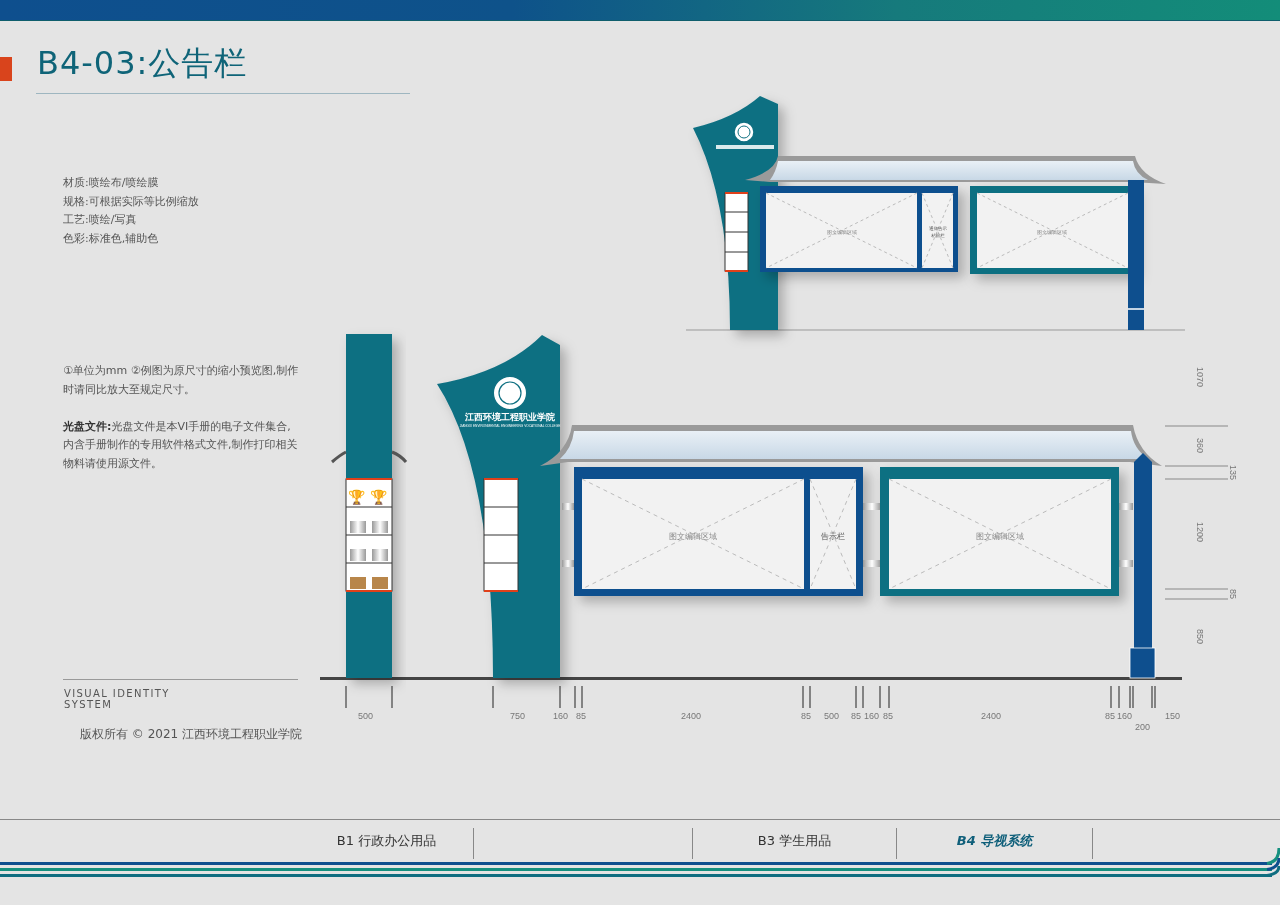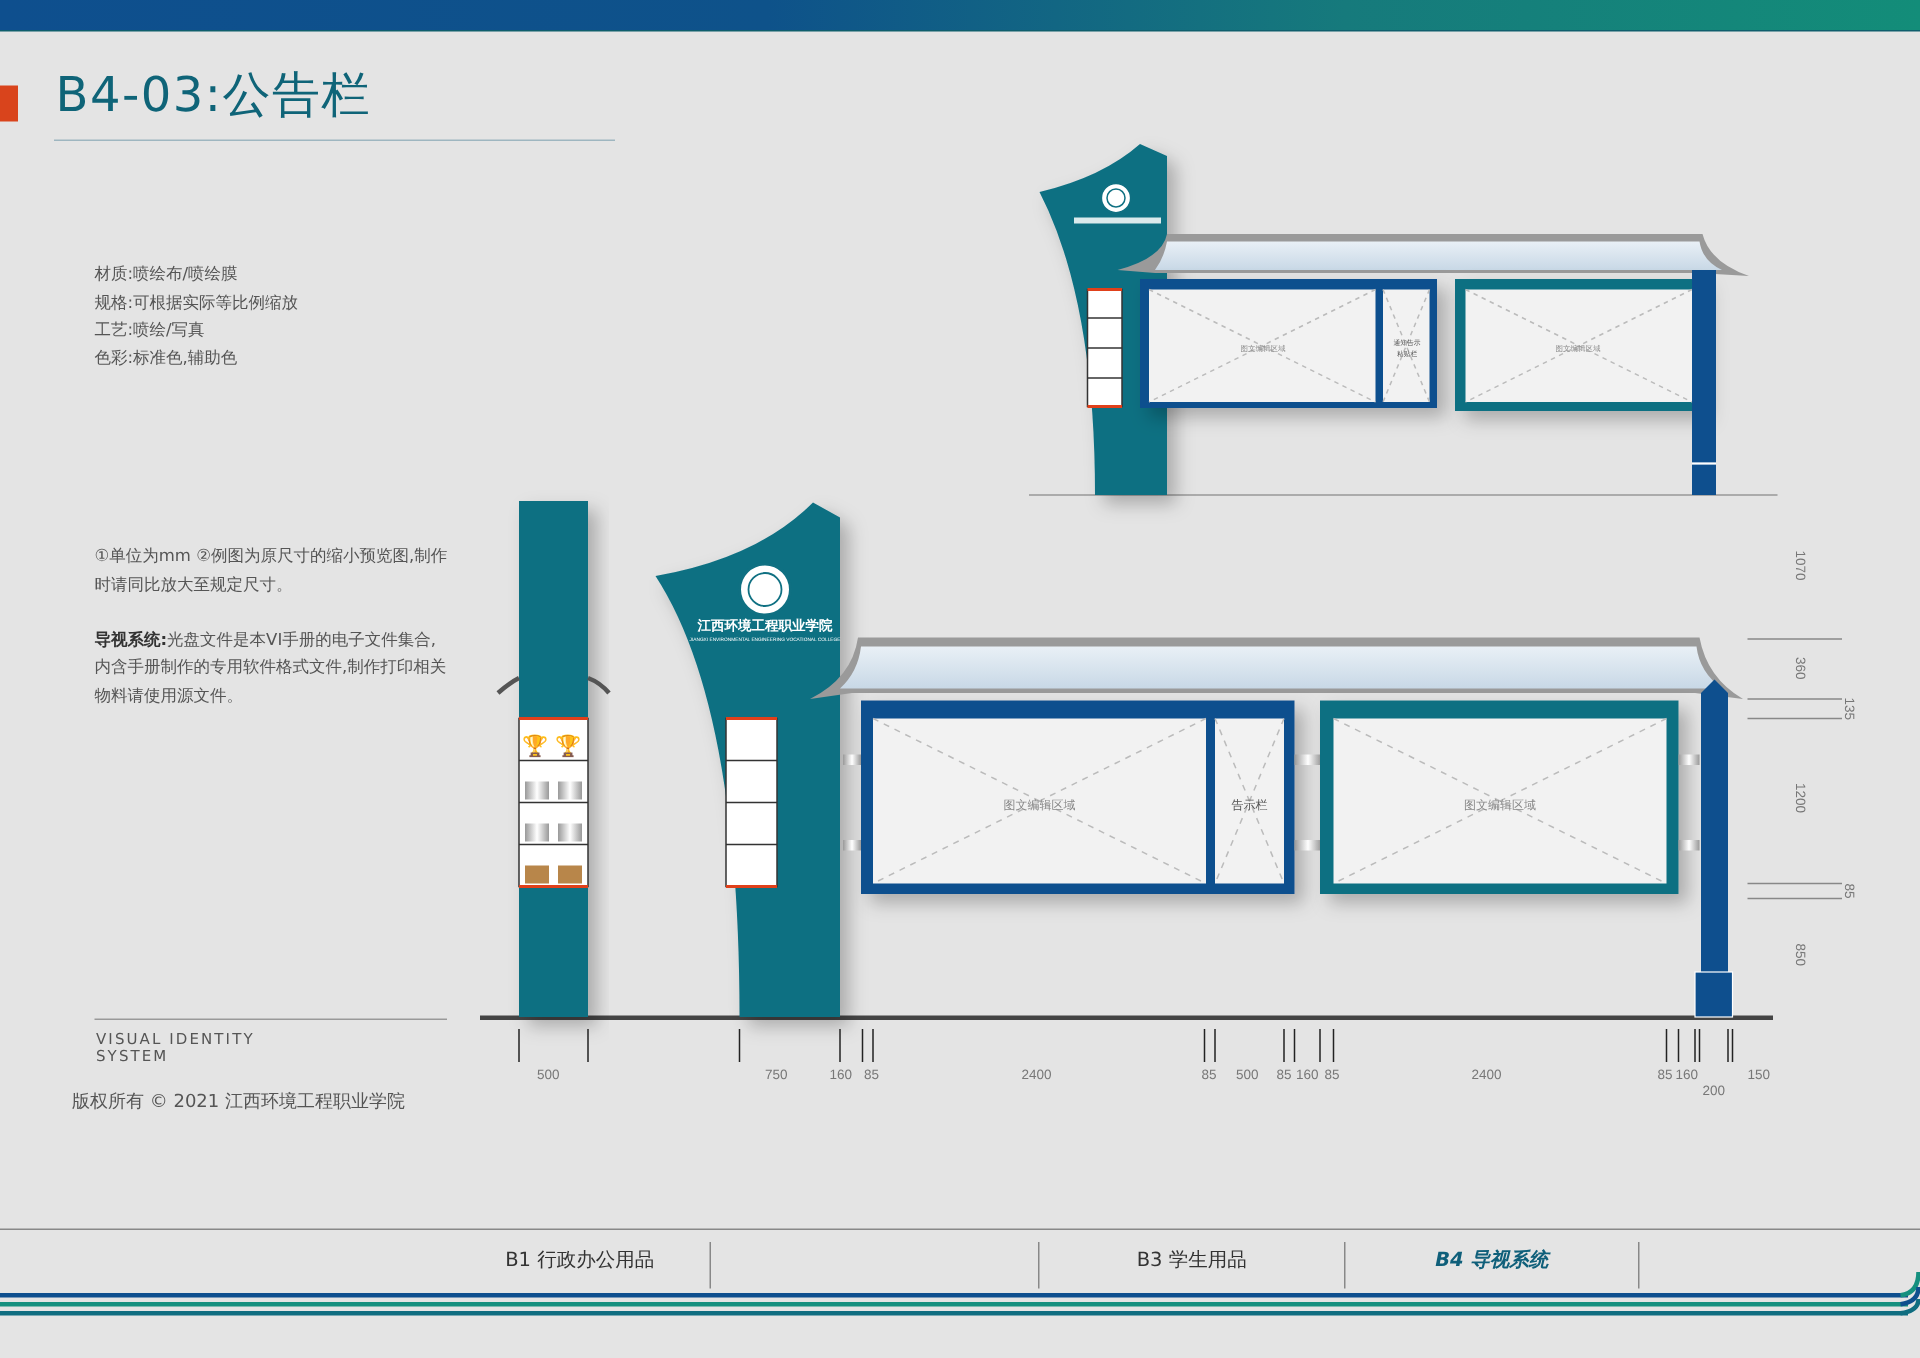--- a/index.html
+++ b/index.html
@@ -8,21 +8,21 @@
   .accent{position:absolute;left:0;top:57px;width:12px;height:24px;background:#d9441c;}
   .title{position:absolute;left:37px;top:42px;font-size:32px;font-weight:500;color:#0f6478;letter-spacing:1px;}
   .title-rule{position:absolute;left:36px;top:93px;width:374px;height:1px;background:#9eb6c0;}
   .specs{position:absolute;left:63px;top:174px;font-size:11px;line-height:18.5px;color:#555;}
   .specs div{white-space:nowrap;}
   .notes{position:absolute;left:63px;top:362px;width:236px;font-size:11px;line-height:18.5px;color:#555;}
   .notes p{margin:0 0 18.5px 0;}
   .notes b{color:#333;}
   .foot-rule{position:absolute;left:63px;top:679px;width:235px;height:1px;background:#999;}
   .vis{position:absolute;left:64px;top:688px;font-size:10px;line-height:11px;letter-spacing:1.4px;color:#555;}
-  .copy{position:absolute;left:48px;top:726px;font-size:12px;color:#555;white-space:nowrap;}
+  .copy{position:absolute;left:80px;top:726px;font-size:12px;color:#555;white-space:nowrap;}
   
   .drawing{position:absolute;left:0;top:0;width:1280px;height:760px;}
   .dim{position:absolute;font-size:9px;color:#777;font-family:"Liberation Sans",sans-serif;}
   .dimv{position:absolute;font-size:9px;color:#777;transform:rotate(90deg);transform-origin:left top;white-space:nowrap;font-family:"Liberation Sans",sans-serif;}
   
   .nav-top{position:absolute;left:0;top:819px;width:1280px;height:1px;background:#888;}
   .nav{position:absolute;left:300px;top:826px;width:980px;height:34px;}
   .nav-item{position:absolute;top:0;height:34px;line-height:30px;font-size:13px;color:#333;text-align:center;}
   .nav-item.active{color:#0f5f7a;font-weight:bold;}
   .nav-sep{position:absolute;top:2px;width:1px;height:31px;background:#888;}
@@ -38,21 +38,21 @@
 
 <div class="specs">
   <div>材质:喷绘布/喷绘膜</div>
   <div>规格:可根据实际等比例缩放</div>
   <div>工艺:喷绘/写真</div>
   <div>色彩:标准色,辅助色</div>
 </div>
 
 <div class="notes">
   <p>①单位为mm ②例图为原尺寸的缩小预览图,制作时请同比放大至规定尺寸。</p>
-  <p><b>导视系统:</b><span>光盘文件是本VI手册的电子文件集合,内含手册制作的专用软件格式文件,制作打印相关物料请使用源文件。</span></p>
+  <p><b>光盘文件:</b><span>光盘文件是本VI手册的电子文件集合,内含手册制作的专用软件格式文件,制作打印相关物料请使用源文件。</span></p>
 </div>
 
 <div class="foot-rule"></div>
 <div class="vis">
   <div>VISUAL IDENTITY</div>
   <div>SYSTEM</div>
 </div>
 <div class="copy">版权所有 © 2021 江西环境工程职业学院</div>
 
 <svg class="drawing" width="1280" height="760" viewBox="0 0 1280 760">

